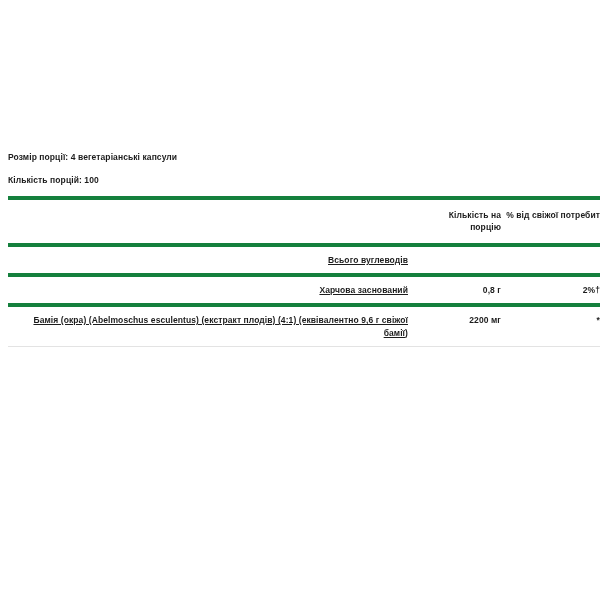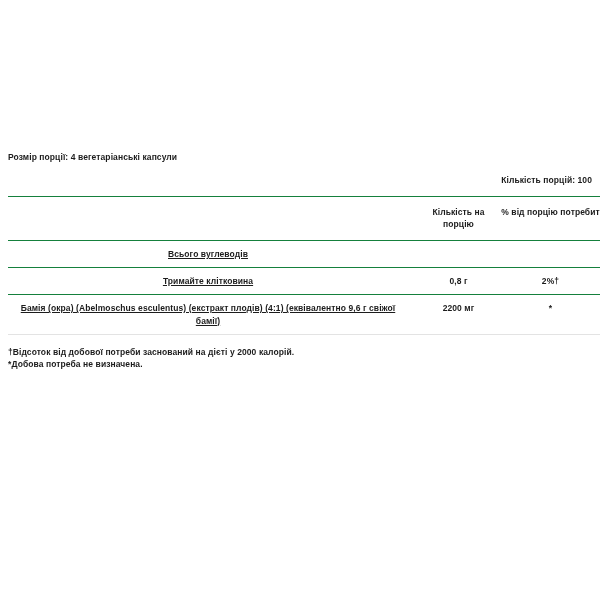--- a/index.html
+++ b/index.html
@@ -25,39 +25,39 @@
 
   .serving-line {
     font-size: 8.5px;
     font-weight: 700;
     line-height: 1.35;
     letter-spacing: 0.01em;
     color: #1c1c1c;
     margin: 0 0 10px 0;
     padding-top: 2px;
   }
-  .serving-line.second { margin-bottom: 0; text-align: right; }
+  .serving-line.second { margin-bottom: 0; }
 
   .facts-table {
     width: 100%;
     border-collapse: collapse;
     margin-top: 9px;
     table-layout: fixed;
   }
   .facts-table th,
   .facts-table td {
-    text-align: center;
+    text-align: right;
     vertical-align: top;
     font-size: 8.5px;
     font-weight: 700;
     line-height: 1.45;
     letter-spacing: 0.01em;
     color: #1c1c1c;
     padding: 7px 0 7px 0;
-    border-top: 1px solid #15803d;
+    border-top: 4px solid #15803d;
   }
   .facts-table tr.head th {
     padding-top: 9px;
     padding-bottom: 9px;
   }
   .facts-table tr.last td {
     border-bottom: 1px solid #e3e3e3;
   }
   .col-name  { width: 400px; padding-right: 8px !important; text-decoration: underline; }
   .col-amt   { width: 85px; }
@@ -93,43 +93,39 @@
 
   <p class="serving-line">Розмір порції: 4 вегетаріанські капсули</p>
 
   <p class="serving-line second">Кількість порцій: 100</p>
 
   <table class="facts-table">
     <thead>
       <tr class="head">
         <th class="col-name"></th>
         <th class="col-amt">Кількість на порцію</th>
-        <th class="col-dv">% від порцію потребит</th>
+        <th class="col-dv">% від свіжої потребит</th>
       </tr>
     </thead>
     <tbody>
       <tr class="row-nutrient">
         <td class="col-name">Всього вуглеводів</td>
         <td class="col-amt"></td>
         <td class="col-dv"></td>
       </tr>
       <tr class="row-nutrient">
-        <td class="col-name">Тримайте клітковина</td>
+        <td class="col-name">Харчова заснований</td>
         <td class="col-amt">0,8 г</td>
         <td class="col-dv">2%†</td>
       </tr>
       <tr class="row-nutrient last">
         <td class="col-name">Бамія (окра) (Abelmoschus esculentus) (екстракт плодів) (4:1) (еквівалентно 9,6 г свіжої бамії)</td>
         <td class="col-amt">2200 мг</td>
         <td class="col-dv">*</td>
       </tr>
     </tbody>
   </table>
 
-  <div class="notes-block">
-    <p class="notes">†Відсоток від добової потреби заснований на дієті у 2000 калорій.</p>
-    <p class="notes">*Добова потреба не визначена.</p>
-  </div>
 
 
 
 
 </div>
 
 </body></html>

